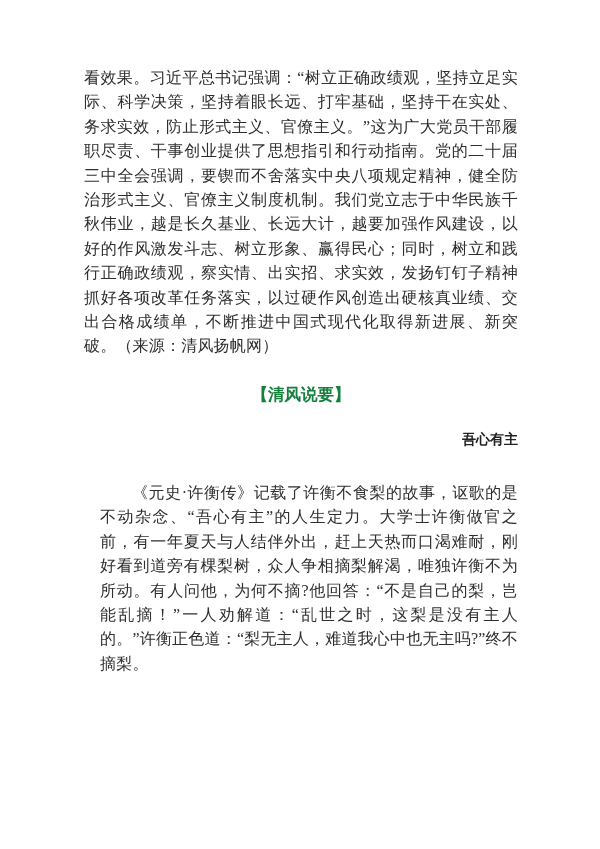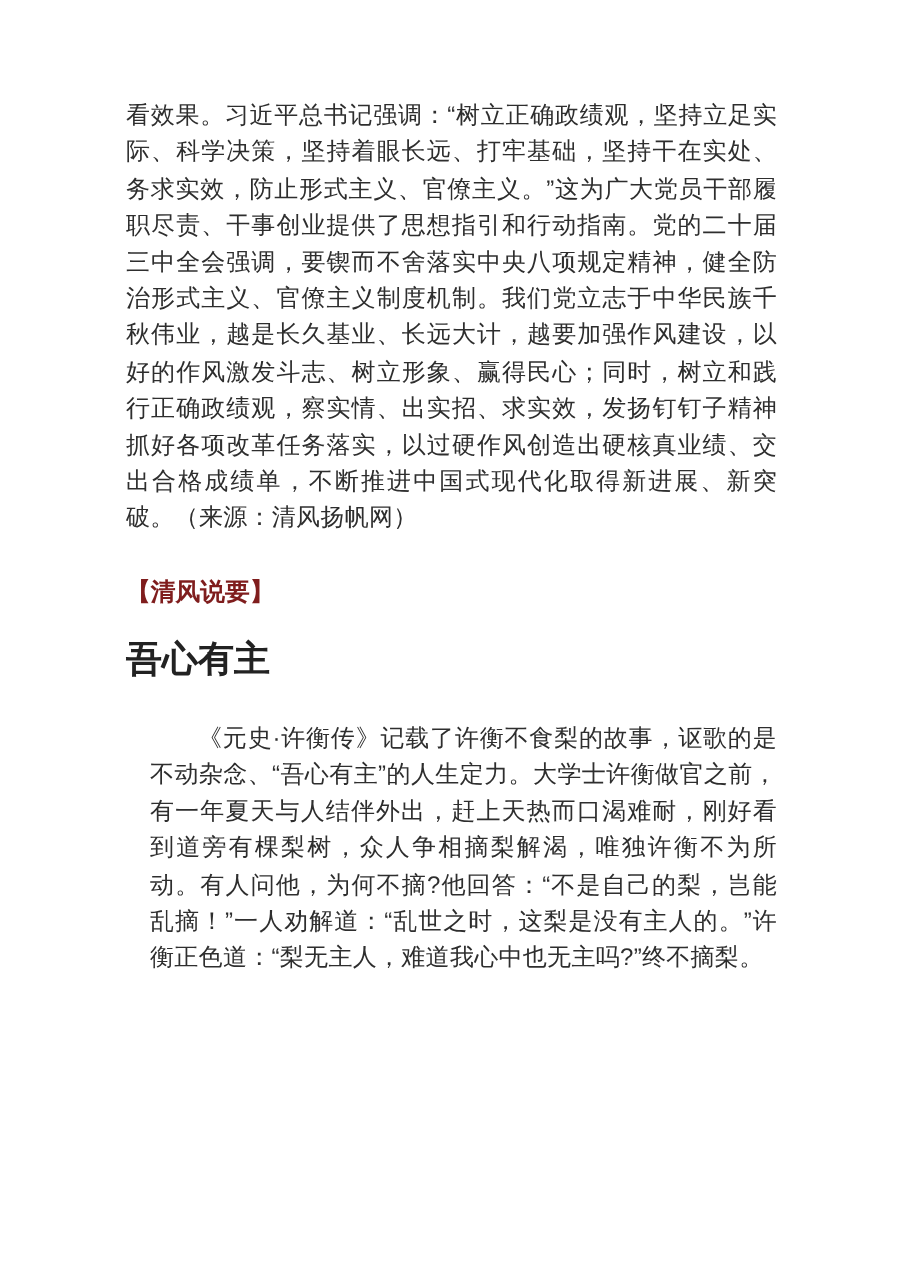--- a/index.html
+++ b/index.html
@@ -6,21 +6,21 @@
     margin: 0;
     padding: 0;
     background: #ffffff;
   }
   .page {
     position: relative;
     width: 600px;
     height: 686px;
     background: #ffffff;
     overflow: hidden;
-    font-family: Liberation Sans, sans-serif;
+    font-family: Liberation Serif, serif;
     color: #2e2e2e;
   }
   .content {
     position: absolute;
     left: 84px;
     top: 66px;
     width: 434px;
   }
   .body-par {
     margin: 0;
@@ -31,28 +31,29 @@
   }
   .indent {
     text-indent: 2em;
     margin-left: 16px;
   }
   .section-header {
     margin: 24px 0 0 0;
     font-size: 16.5px;
     font-weight: bold;
     line-height: 24px;
-    color: #7f1d1d;
+    color: #15803d;
+    text-align: center;
   }
   .article-title {
     margin: 18px 0 26px 0;
-    font-size: 24px;
+    font-size: 14px;
     font-weight: bold;
     line-height: 30px;
-    text-align: left;
+    text-align: right;
     color: #222222;
   }
   .page-footer {
     position: absolute;
     left: 0;
     top: 780px;
     width: 600px;
     text-align: center;
     font-size: 14px;
     line-height: 18px;

